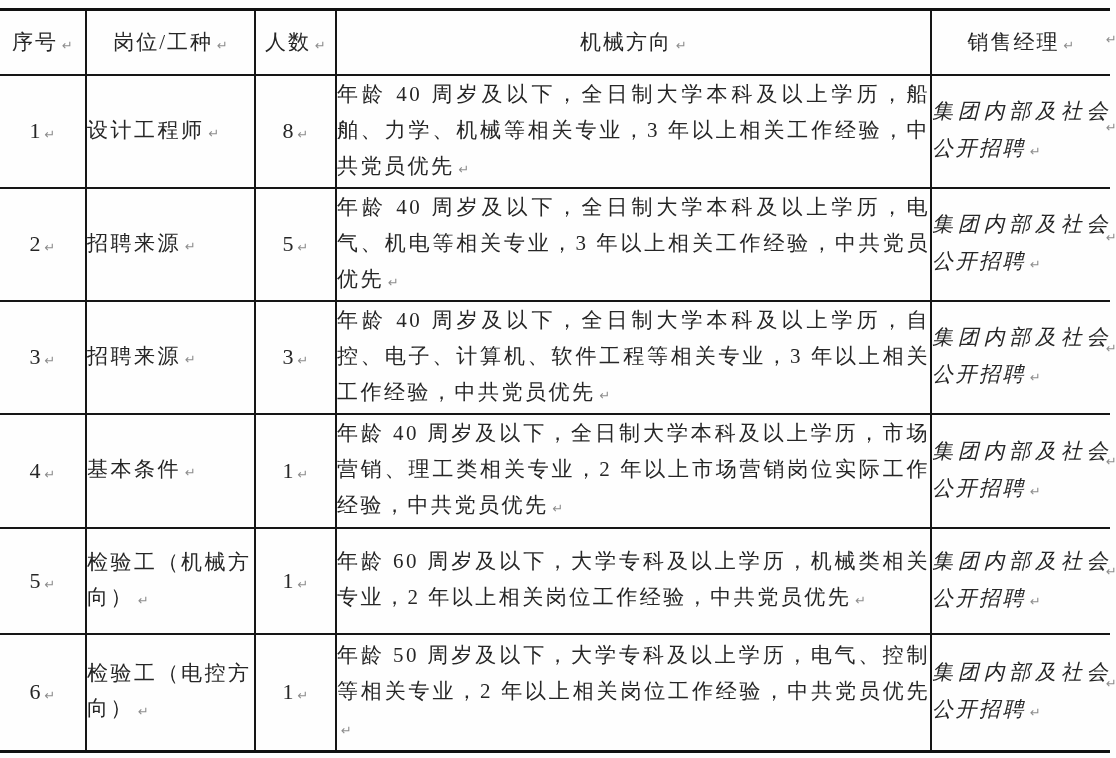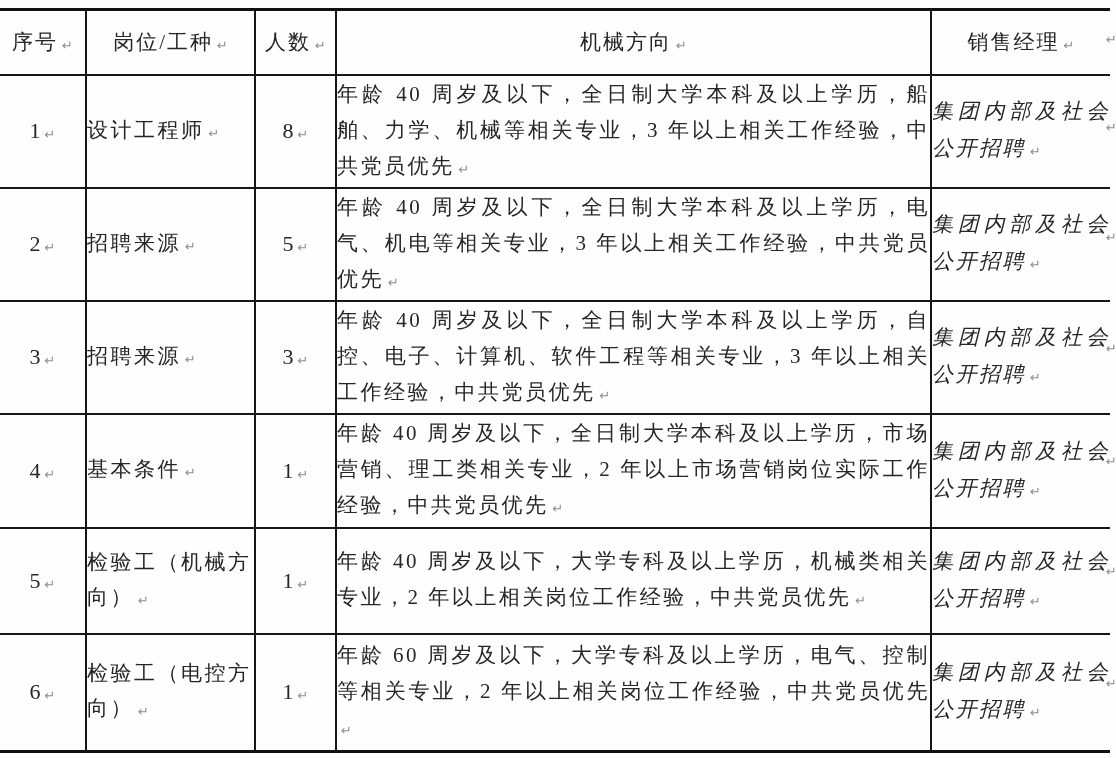--- a/index.html
+++ b/index.html
@@ -140,28 +140,28 @@
         <td class="cell-no"><span>4</span><span class="pmark">↵</span></td>
         <td class="cell-pos"><span>基本条件</span><span class="pmark">↵</span></td>
         <td class="cell-count"><span>1</span><span class="pmark">↵</span></td>
         <td class="cell-cond"><span>年龄 40 周岁及以下，全日制大学本科及以上学历，市场营销、理工类相关专业，2 年以上市场营销岗位实际工作经验，中共党员优先</span><span class="pmark">↵</span></td>
         <td class="cell-src"><span>集团内部及社会公开招聘</span><span class="pmark">↵</span></td>
       </tr>
       <tr style="height:106px">
         <td class="cell-no"><span>5</span><span class="pmark">↵</span></td>
         <td class="cell-pos"><span>检验工（机械方向）</span><span class="pmark">↵</span></td>
         <td class="cell-count"><span>1</span><span class="pmark">↵</span></td>
-        <td class="cell-cond"><span>年龄 40 周岁及以下，大学专科及以上学历，机械类相关专业，2 年以上相关岗位工作经验，中共党员优先</span><span class="pmark">↵</span></td>
+        <td class="cell-cond"><span>年龄 60 周岁及以下，大学专科及以上学历，机械类相关专业，2 年以上相关岗位工作经验，中共党员优先</span><span class="pmark">↵</span></td>
         <td class="cell-src"><span>集团内部及社会公开招聘</span><span class="pmark">↵</span></td>
       </tr>
       <tr style="height:118px" class="last-row">
         <td class="cell-no"><span>6</span><span class="pmark">↵</span></td>
         <td class="cell-pos"><span>检验工（电控方向）</span><span class="pmark">↵</span></td>
         <td class="cell-count"><span>1</span><span class="pmark">↵</span></td>
-        <td class="cell-cond"><span>年龄 60 周岁及以下，大学专科及以上学历，电气、控制等相关专业，2 年以上相关岗位工作经验，中共党员优先</span><span class="pmark">↵</span></td>
+        <td class="cell-cond"><span>年龄 50 周岁及以下，大学专科及以上学历，电气、控制等相关专业，2 年以上相关岗位工作经验，中共党员优先</span><span class="pmark">↵</span></td>
         <td class="cell-src"><span>集团内部及社会公开招聘</span><span class="pmark">↵</span></td>
       </tr>
     </tbody>
   </table>
 
   <span class="row-end-mark" style="top:32px">↵</span>
   <span class="row-end-mark" style="top:120px">↵</span>
   <span class="row-end-mark" style="top:230px">↵</span>
   <span class="row-end-mark" style="top:341px">↵</span>
   <span class="row-end-mark" style="top:454px">↵</span>

